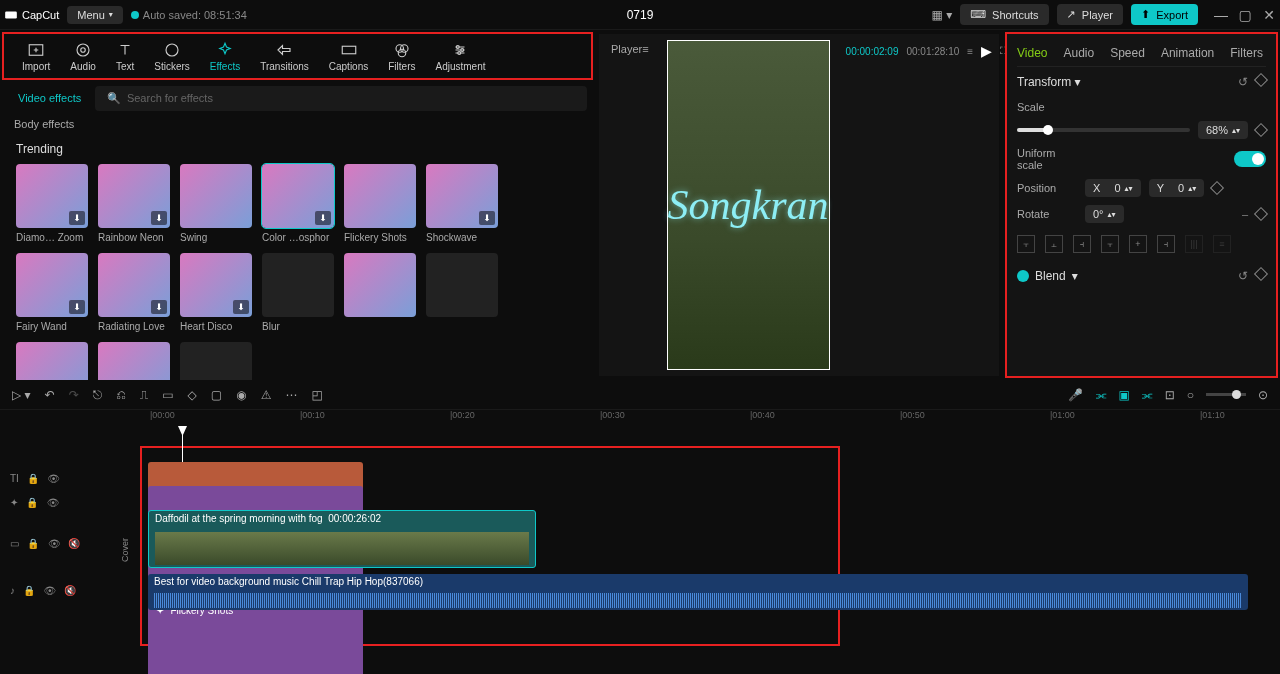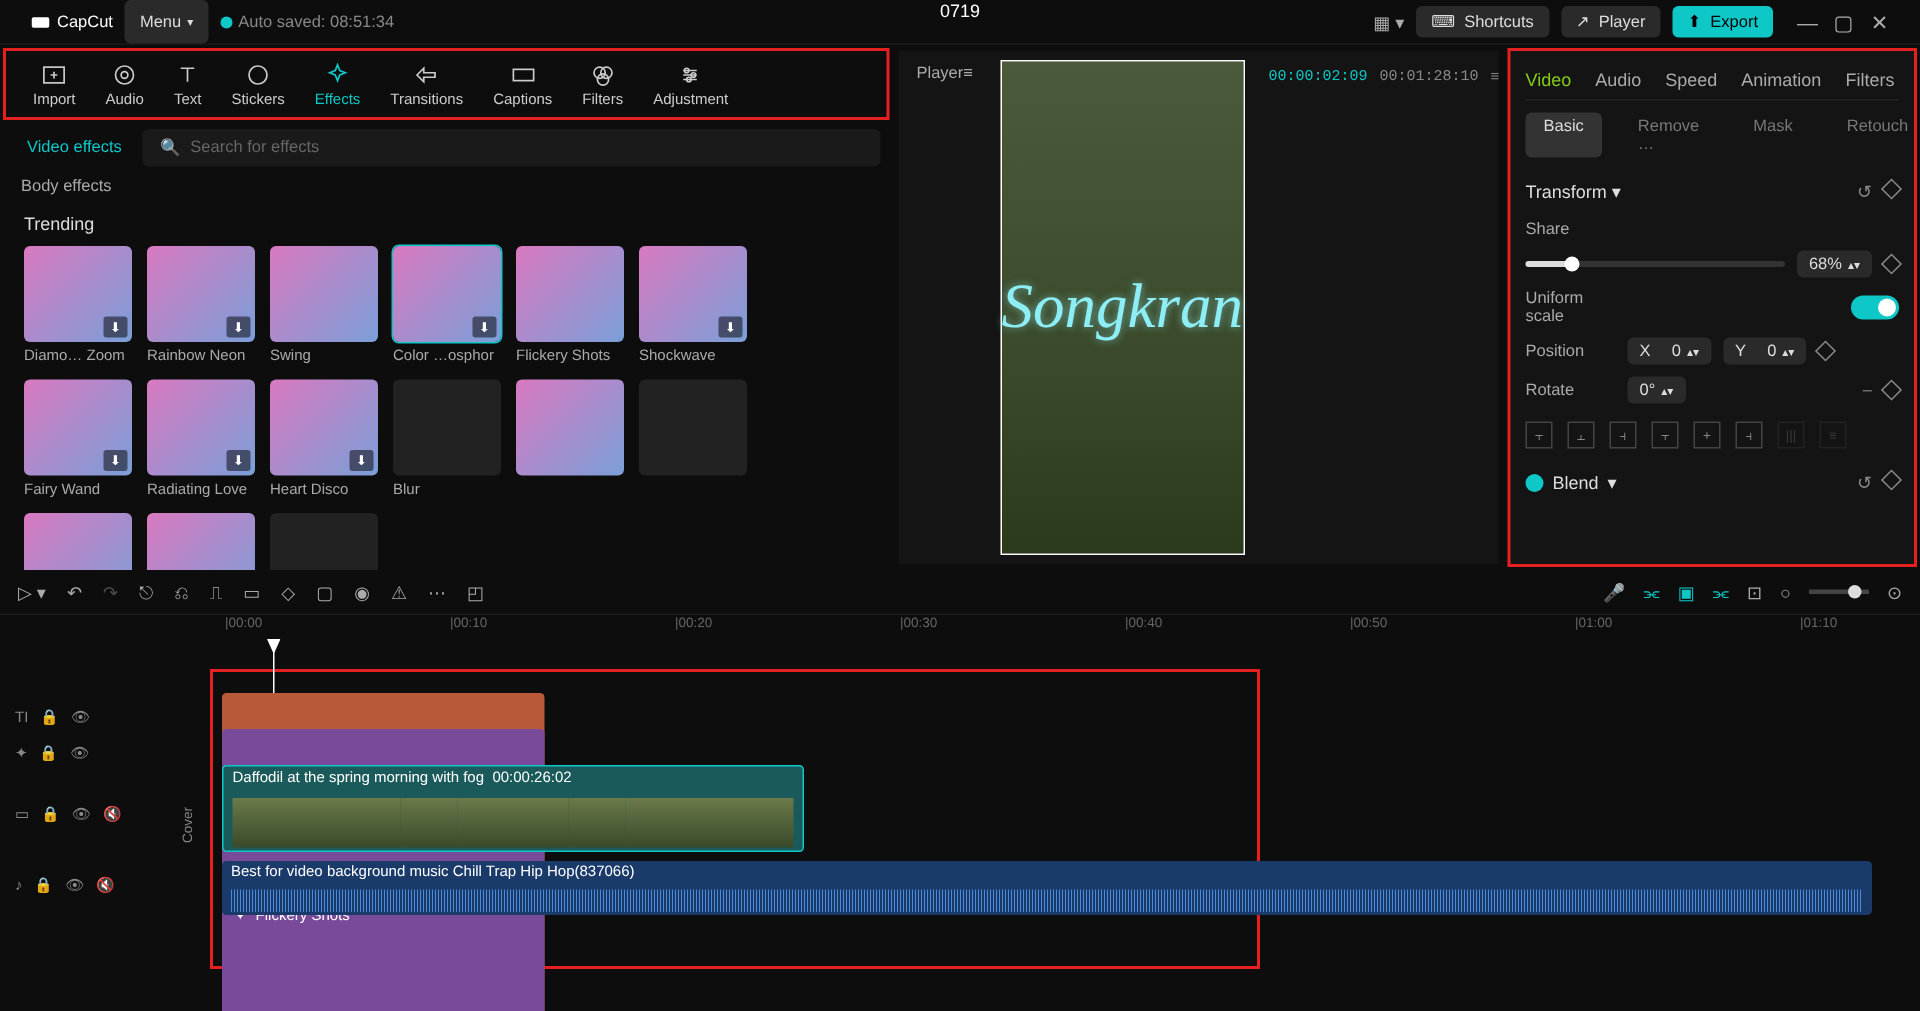--- a/index.html
+++ b/index.html
@@ -1,17 +1,17 @@
 <!DOCTYPE html>
 <html><head>
 <meta charset="utf-8">
 <style>
 *{box-sizing:border-box;margin:0;padding:0;font-family:-apple-system,BlinkMacSystemFont,"Segoe UI",Arial,sans-serif}
 body{background:#0d0d0d;color:#ccc;font-size:12px;overflow:hidden;width:1280px;height:674px}
-.titlebar{height:30px;background:#0d0d0d;display:flex;padding:0 20px;gap:8px;border-bottom:1px solid #1a1a1a}
+.titlebar{height:30px;background:#0d0d0d;display:flex;align-items:center;padding:0 4px;gap:8px;border-bottom:1px solid #1a1a1a}
 .logo{display:flex;align-items:center;gap:4px;color:#fff;font-size:11px}
 .logo svg{width:14px;height:14px}
 .menu-btn{background:#2a2a2a;padding:3px 10px;border-radius:4px;font-size:11px;color:#ddd;display:flex;align-items:center;gap:4px}
 .autosave{color:#888;font-size:11px;display:flex;align-items:center;gap:4px}
 .autosave-dot{width:8px;height:8px;border-radius:50%;background:#0ec8c8}
 .title-center{position:absolute;left:50%;transform:translateX(-50%);color:#fff;font-size:12px}
 .title-right{margin-left:auto;display:flex;align-items:center;gap:8px}
 .pill{background:#2a2a2a;padding:4px 10px;border-radius:4px;font-size:11px;color:#ddd;display:flex;align-items:center;gap:6px}
 .pill.cyan{background:#0ec8c8;color:#000;font-weight:500}
 .winctrl{display:flex;gap:10px;margin-left:8px}
@@ -34,21 +34,21 @@
 .fx-card{width:72px}
 .fx-thumb{width:72px;height:64px;background:linear-gradient(135deg,#d979c0,#7a9fd8);border-radius:4px;position:relative}
 .fx-thumb.sel{outline:1px solid #0ec8c8}
 .dl-badge{position:absolute;right:3px;bottom:3px;width:16px;height:14px;background:rgba(0,0,0,0.5);border-radius:2px;display:flex;align-items:center;justify-content:center;color:#fff;font-size:9px}
 .fx-name{font-size:10px;color:#aaa;margin-top:4px;white-space:nowrap;overflow:hidden;text-overflow:ellipsis}
 .player-panel{width:400px;background:#141414;display:flex;flex-direction:row;margin:4px}
 .player-hdr{height:30px;display:flex;align-items:center;padding:0 12px;font-size:11px;color:#aaa;justify-content:space-between}
 .player-view{flex:1;margin:6px;border:1px solid #fff;background:linear-gradient(to bottom,#4a5a3a 0%,#3a4a2a 60%,#2a3a1a 100%);position:relative;display:flex;align-items:center;justify-content:center}
 .songkran{font-family:cursive;font-size:42px;color:#8deef5;text-shadow:0 0 6px rgba(140,238,245,0.6);font-style:italic}
 .player-ctrl{height:34px;display:flex;align-items:center;padding:0 10px;gap:8px;font-size:10px}
-.tc{font-family:Liberation Mono, monospace}
+.tc{font-family:Liberation Sans, sans-serif}
 .tc.cur{color:#0ec8c8}
 .tc.dur{color:#888}
 .play-btn{margin:0 auto;color:#fff;font-size:14px}
 .ratio-box{border:1px solid #666;padding:1px 6px;font-size:9px;border-radius:2px;color:#aaa}
 .right-panel{flex:1;background:#141414;border:2px solid #e62020;margin:2px;padding:6px 10px;overflow:hidden}
 .rtabs{display:flex;gap:16px;font-size:12px;padding:6px 0;border-bottom:1px solid #222}
 .rtab{color:#aaa;cursor:pointer}
 .rtab.active{color:#84cc16}
 .subtabs{display:flex;gap:12px;font-size:11px;padding:8px 0;color:#777}
 .subtab{padding:3px 12px;border-radius:4px}
@@ -290,35 +290,29 @@
   </div>
 
   <div class="right-panel">
     <div class="rtabs">
       <span class="rtab active">Video</span>
       <span class="rtab">Audio</span>
       <span class="rtab">Speed</span>
       <span class="rtab">Animation</span>
       <span class="rtab">Filters</span>
     </div>
-    <div class="subtabs">
-      <span class="subtab active">Basic</span>
-      <span class="subtab">Remove …</span>
-      <span class="subtab">Mask</span>
-      <span class="subtab">Retouch</span>
-    </div>
     <div class="section-hdr">
       <span><span>Transform</span> ▾</span>
       <span class="icons">
           <span>↺</span>
           <span class="diamond"></span>
         </span>
     </div>
     <div class="prop-row">
-      <label>Share</label>
+      <label>Scale</label>
     </div>
     <div class="prop-row">
       <div class="slider">
           <div class="slider-fill"></div>
           <div class="slider-thumb"></div>
         </div>
       <div class="numbox">
           <span>68%</span> 
           <span style="font-size:8px">▴▾</span>
         </div>

